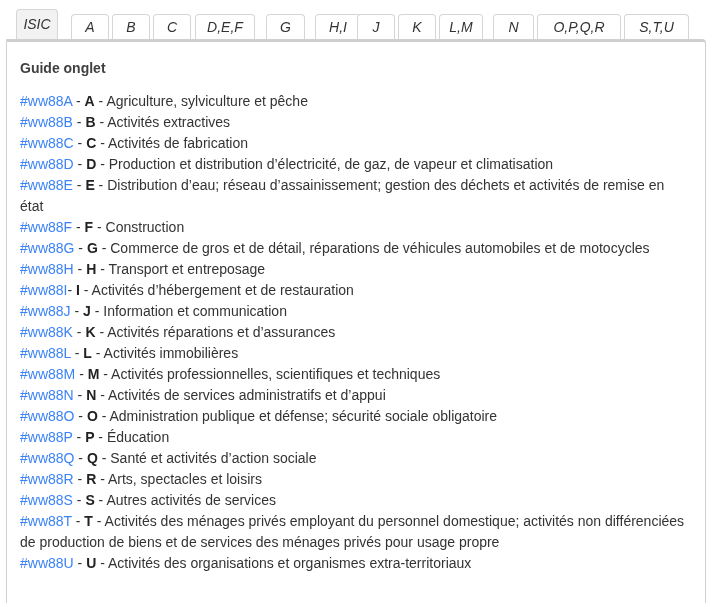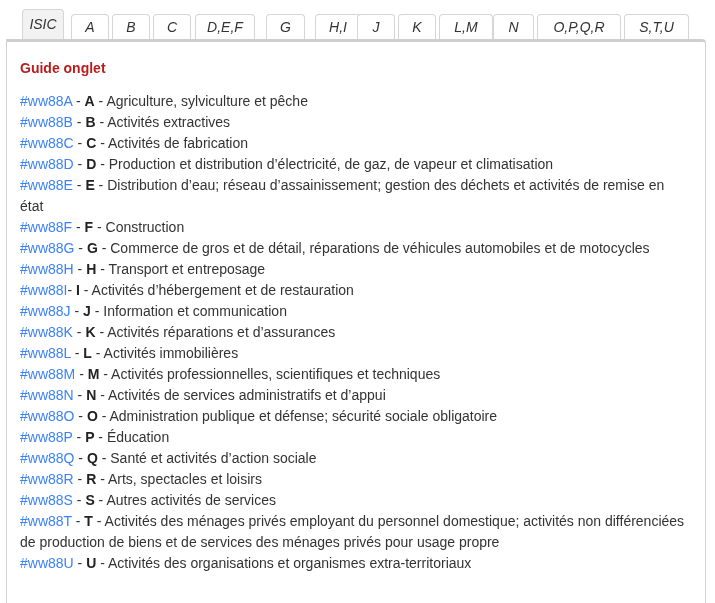--- a/index.html
+++ b/index.html
@@ -10,40 +10,40 @@
     border: 1px solid #d6d6d6; border-bottom: none; border-radius: 4px 4px 0 0;
     background: #ffffff; font-style: italic; font-size: 14px; color: #333;
     text-align: center; line-height: 25px; cursor: pointer;
   }
   .tab.active { top: 9px; height: 31px; background: #f2f2f2; border-color: #d6d6d6; line-height: 29px; }
   .panel {
     position: absolute; left: 6px; top: 39px; width: 700px; height: 570px;
     box-sizing: border-box; border: 1px solid #d0d0d0; border-top: 3px solid #cfcfcf;
     border-radius: 0 4px 0 0; background: #fff;
   }
-  .panel-title { position: absolute; left: 13px; top: 18px; font-weight: bold; font-size: 14px; color: #b91c1c; }
+  .panel-title { position: absolute; left: 13px; top: 18px; font-weight: bold; font-size: 14px; color: #404040; }
   .list { position: absolute; left: 13px; top: 49px; width: 670px; font-size: 14px; line-height: 21px; }
   .row { margin: 0; }
   .code { color: #3b82f6; text-decoration: none; cursor: pointer; }
   .letter { font-weight: bold; color: #222; }
 </style>
 </head>
 <body>
 
 <div class="tabs" id="tabs">
-    <div class="tab active" style="left: 22px; width: 42px;">ISIC</div>
+    <div class="tab active" style="left: 16px; width: 42px;">ISIC</div>
     <div class="tab" style="left: 71px; width: 38px;">A</div>
     <div class="tab" style="left: 112px; width: 38px;">B</div>
     <div class="tab" style="left: 153px; width: 38px;">C</div>
     <div class="tab" style="left: 195px; width: 60px;">D,E,F</div>
     <div class="tab" style="left: 266px; width: 39px;">G</div>
     <div class="tab" style="left: 315px; width: 46px;">H,I</div>
     <div class="tab" style="left: 357px; width: 38px;">J</div>
     <div class="tab" style="left: 398px; width: 38px;">K</div>
-    <div class="tab" style="left: 439px; width: 54px;">L,M</div>
+    <div class="tab" style="left: 439px; width: 44px;">L,M</div>
     <div class="tab" style="left: 493px; width: 41px;">N</div>
     <div class="tab" style="left: 537px; width: 84px;">O,P,Q,R</div>
     <div class="tab" style="left: 624px; width: 65px;">S,T,U</div>
   </div>
 
 <div class="panel">
   <div class="panel-title">Guide onglet</div>
   <div class="list" id="list">
       <div class="row"><a class="code">#ww88A</a><span style="white-space: pre;"> - </span><span class="letter">A</span><span> - Agriculture, sylviculture et pêche</span></div>
       <div class="row"><a class="code">#ww88B</a><span style="white-space: pre;"> - </span><span class="letter">B</span><span> - Activités extractives</span></div>

